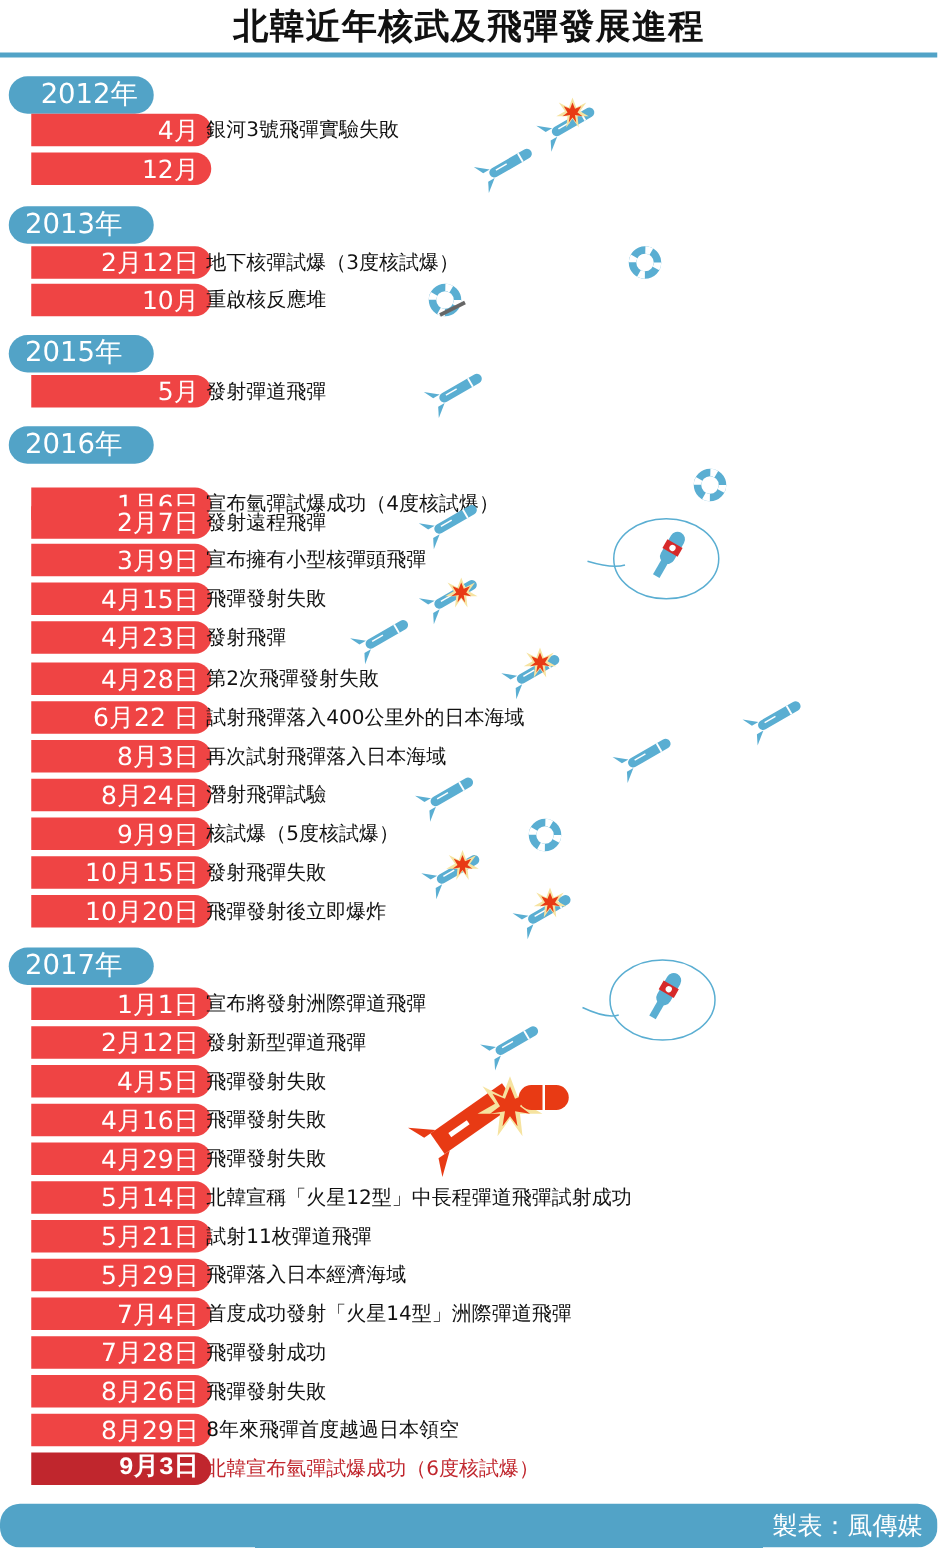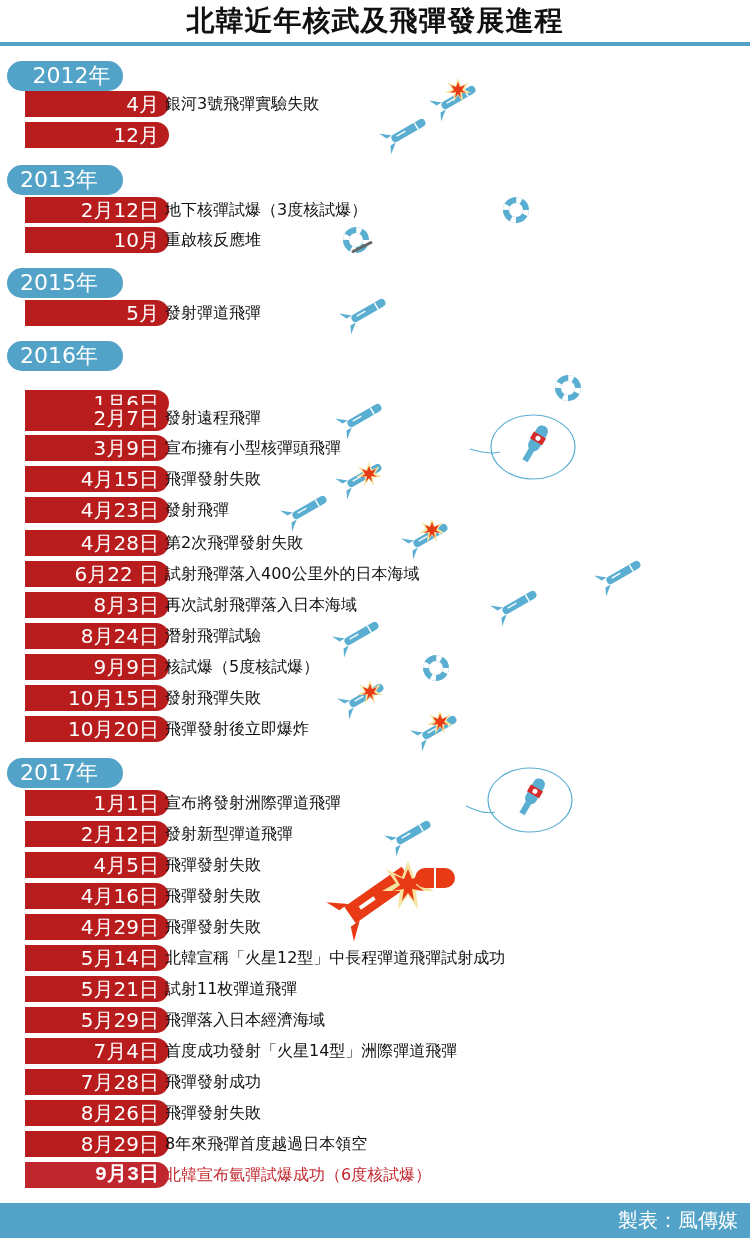--- a/index.html
+++ b/index.html
@@ -6,28 +6,28 @@
   body { width:750px; height:1238px; position:relative; overflow:hidden;
          font-family:"DejaVu Sans", "Liberation Sans", sans-serif; }
   .title { position:absolute; top:0; left:0; width:750px; height:46px; text-align:center;
            font-size:28px; font-weight:bold; line-height:42px; color:#111; letter-spacing:1px; }
   .title-rule { position:absolute; top:42px; left:0; width:750px; height:4px; background:#52a3c7; }
   .timeline { position:absolute; top:0; left:0; width:750px; }
   .year { position:absolute; left:7px; height:30px; width:116px; border-radius:15px;
           background:#52a3c7; color:#fff; font-size:22px; line-height:30px; padding-left:13px;
           box-sizing:border-box; }
   .row { position:absolute; left:25px; height:26px; width:725px; }
-  .pill { position:absolute; left:0; top:0; width:144px; height:26px; background:#b91c1c;
+  .pill { position:absolute; left:0; top:0; width:144px; height:26px; background:#ef4444;
           border-radius:0 13px 13px 0; color:#fff; font-size:20px; line-height:26px;
           text-align:right; padding-right:10px; box-sizing:border-box; }
   .pill.hl { background:#c0262d; font-weight:bold;font-family:Liberation Mono, monospace; }
   .evt { position:absolute; left:140px; top:0; height:26px; line-height:26px; font-size:16px;
          color:#111; white-space:nowrap; }
   .evt.hl { color:#c0262d; }
-  .footer { position:absolute; left:0; top:1203px; width:750px; height:35px; background:#52a3c7; }
+  .footer { position:absolute; left:0; top:1203px; width:750px; height:35px; background:#52a3c7;border-radius:16px; }
   .footer-text { position:absolute; right:12px; top:0; line-height:35px; font-size:20px; color:#fff; }
 </style>
 </head>
 <body>
 
 <div class="title">北韓近年核武及飛彈發展進程</div>
 <div class="title-rule"></div>
 
 <div class="timeline" id="timeline">
     <div class="year" style="top: 61px; text-align: center;">2012年</div>
@@ -49,20 +49,21 @@
     <div class="row" style="top: 227px; text-decoration: underline;">
       <div class="pill">10月</div>
       <div class="evt">重啟核反應堆</div>
     </div>
     <div class="row" style="top: 300px;">
       <div class="pill">5月</div>
       <div class="evt">發射彈道飛彈</div>
     </div>
     <div class="row" style="top: 374px; margin-top: 16px;">
       <div class="pill">1月6日</div>
+      <div class="evt">宣布氫彈試爆成功（4度核試爆）</div>
     </div>
     <div class="row" style="top: 405px;">
       <div class="pill">2月7日</div>
       <div class="evt">發射遠程飛彈</div>
     </div>
     <div class="row" style="top: 435px;">
       <div class="pill">3月9日</div>
       <div class="evt">宣布擁有小型核彈頭飛彈</div>
     </div>
     <div class="row" style="top: 466px;">

